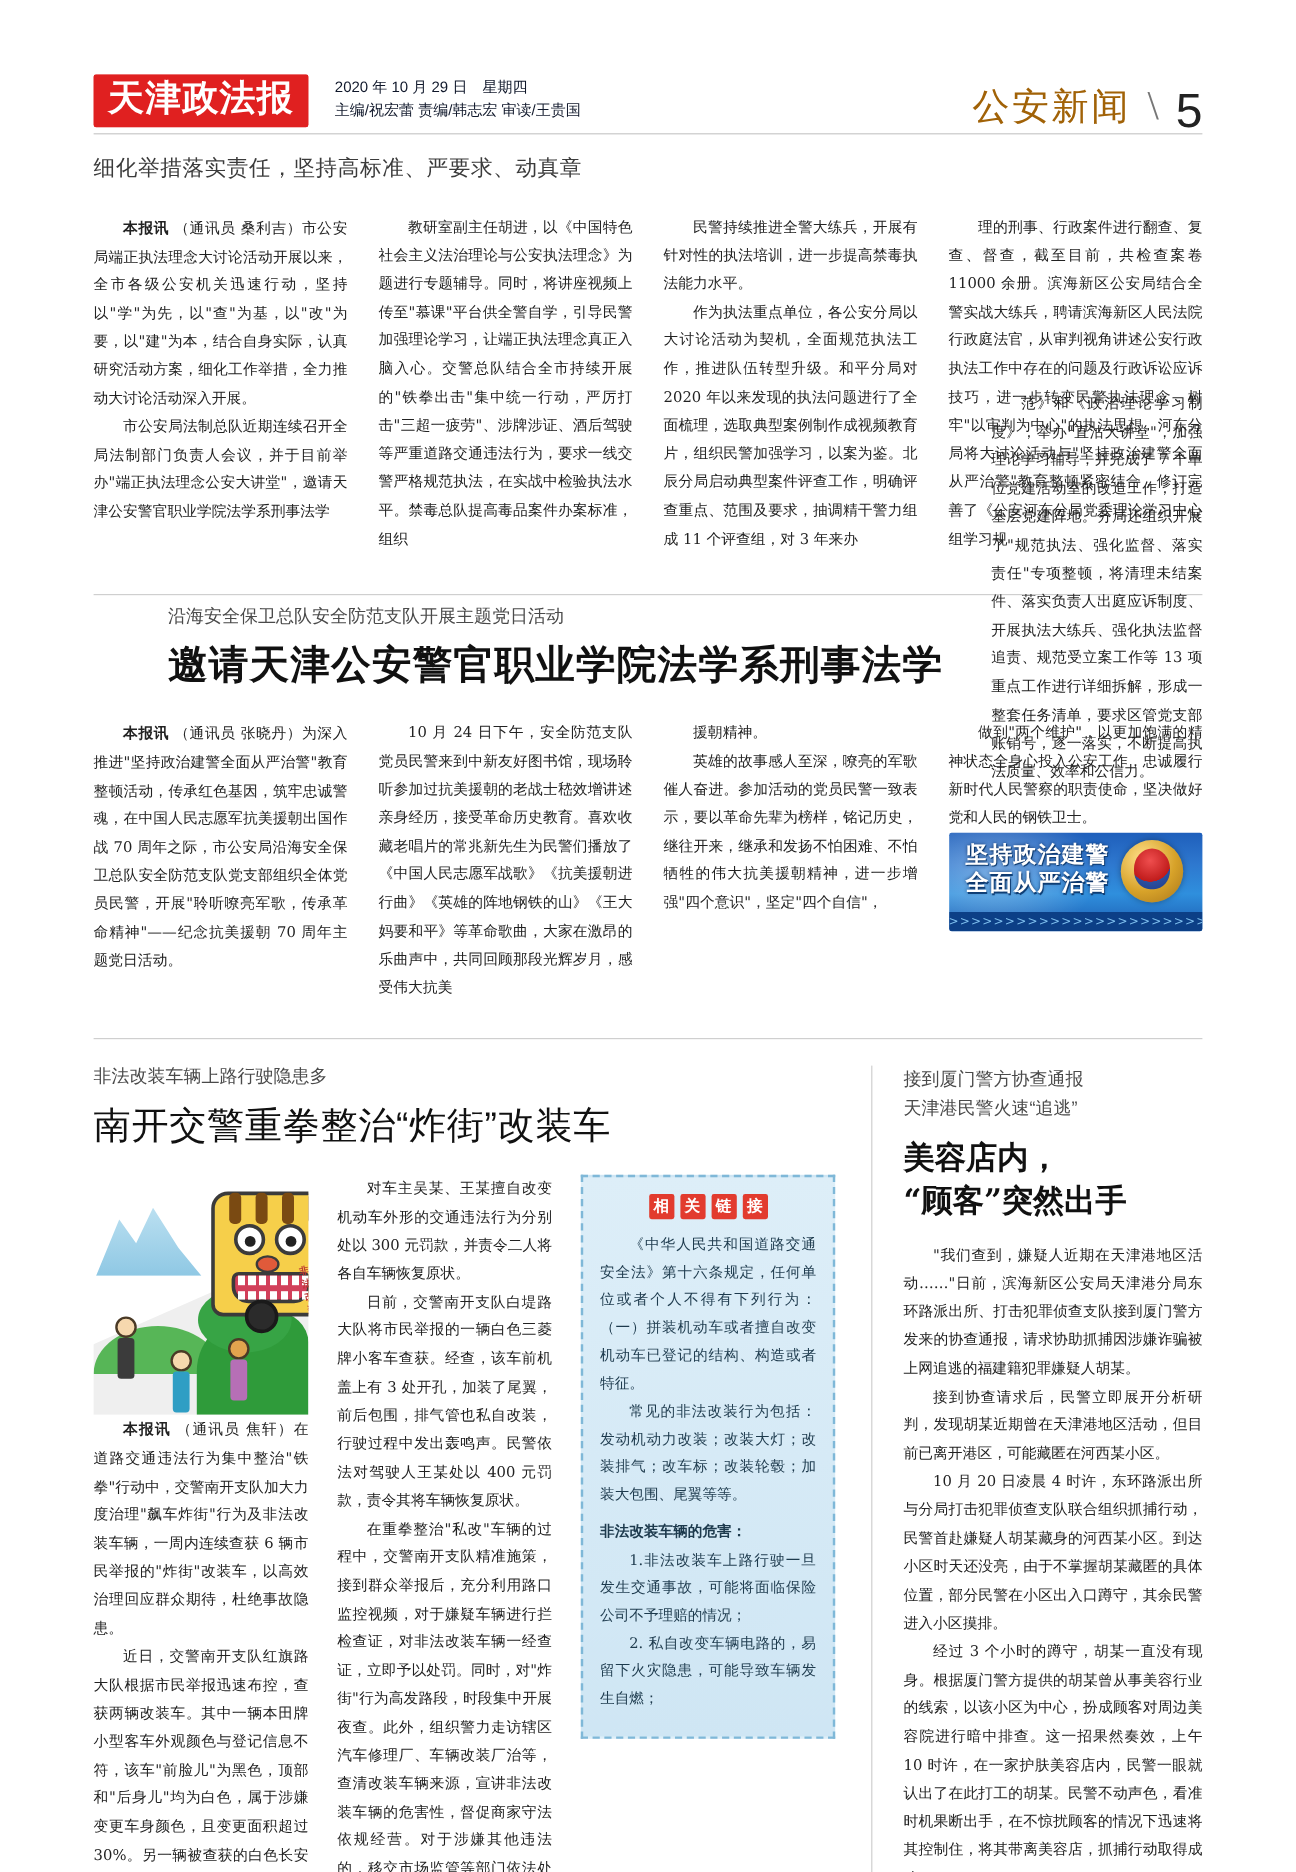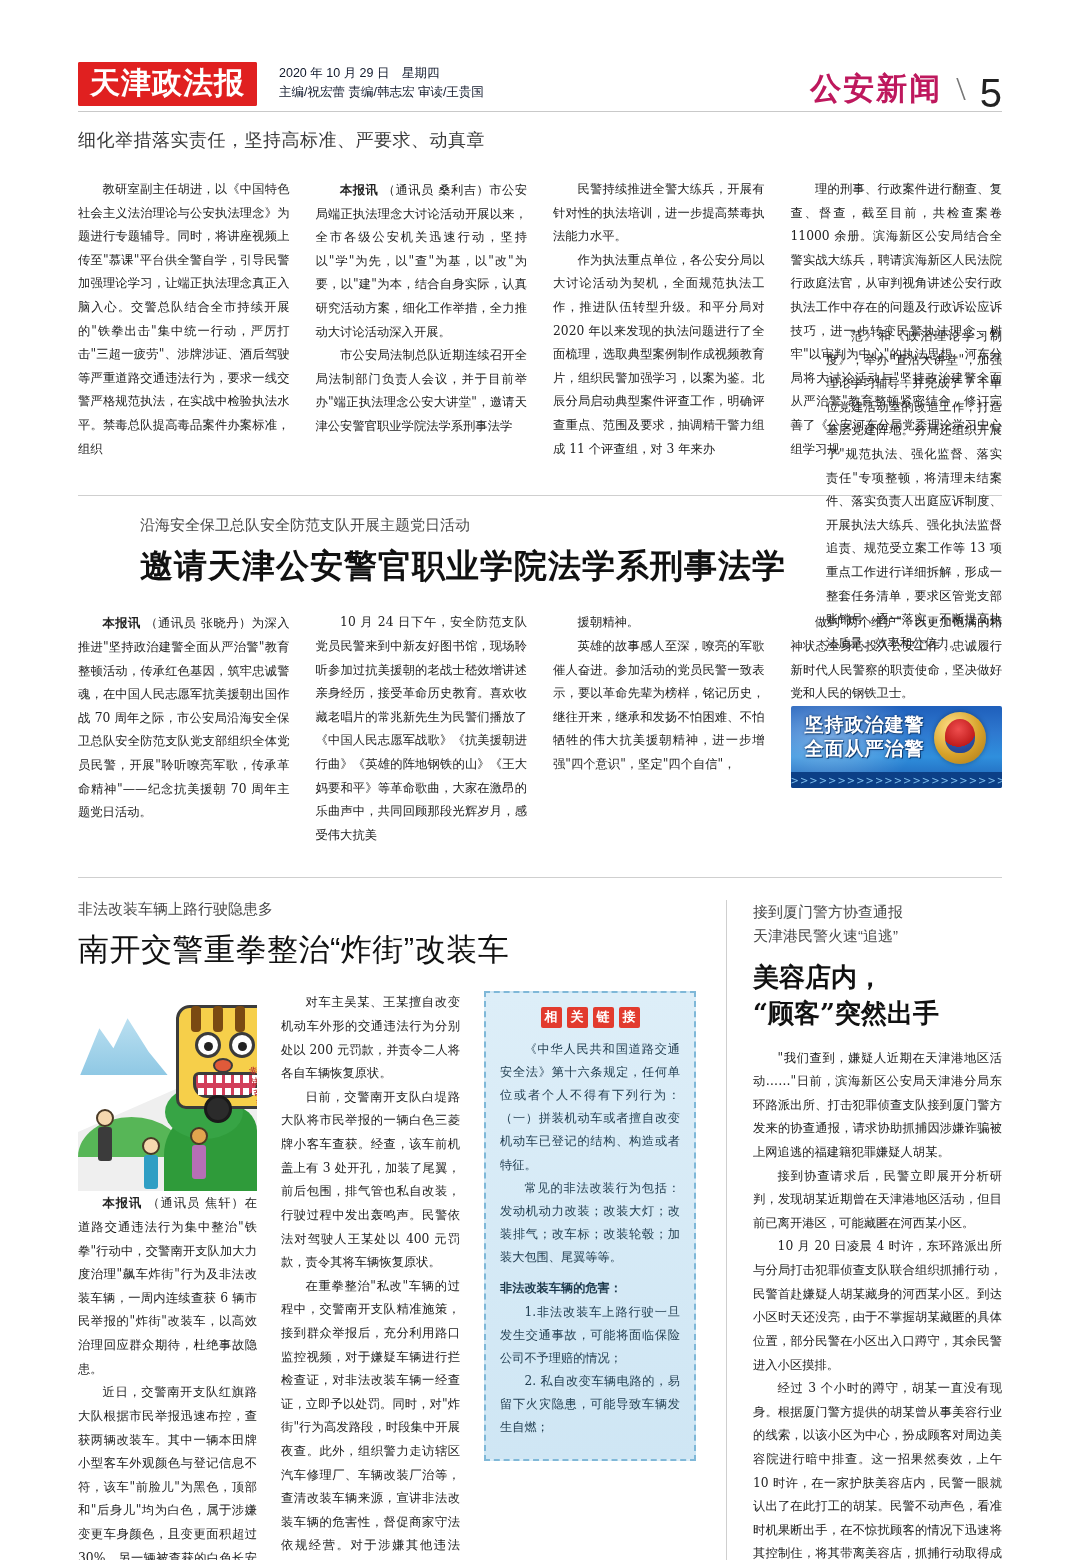--- a/index.html
+++ b/index.html
@@ -36,21 +36,21 @@
     margin-left:22px; padding-top:2px;
     font-family:"Liberation Sans","DejaVu Sans",sans-serif;
     font-size:12.5px; color:#0f172a; line-height:1.55;
   }
   .mast-right {
     margin-left:auto; display:flex; align-items:flex-end; gap:14px;
     padding-top:6px;
   }
   .section-name {
     font-family:"Liberation Sans","DejaVu Sans",sans-serif;
-    font-weight:bold; font-size:31px; letter-spacing:2px; color:#be185d;
+    font-weight:normal; font-size:31px; letter-spacing:2px; color:#a16207;
   }
   .slash { font-size:34px; color:#777; font-weight:300; transform:translateY(-2px); }
   .page-no {
     font-family:"Liberation Sans","DejaVu Sans",sans-serif;
     font-size:40px; color:#222; line-height:0.85;
   }
   .mast-rule {
     position:absolute; left:78px; right:78px; bottom:-2px;
     height:1px; background:#c9c9c9;
   }
@@ -95,21 +95,21 @@
     font-family:"DejaVu Serif","Liberation Serif",serif;
     font-size:12.3px; line-height:1.92; color:#222;
     text-align:justify; text-justify:inter-ideograph;
   }
   .body-text p { margin:0 0 0 0; text-indent:2em; }
 
   
   .art2 {
     margin: 34px 78px 0 78px;
     border-top:1px solid #cfcfcf;
-    padding-top: 20px;
+    padding-top: 8px;
   }
   .art2-head { padding-left: 62px; }
   .art2-head .sec-kicker { display:block; margin-bottom:9px; }
   .art2-cols {
     margin-top:22px;
     display:grid; grid-template-columns: repeat(3,1fr) 1fr;
     column-gap:26px;
   }
   .banner {
     align-self:end;
@@ -293,25 +293,25 @@
     <div class="mast-rule"></div>
   </div>
 
   <div class="art1">
     <div class="art1-head">
       <span class="kicker">细化举措落实责任，坚持高标准、严要求、动真章</span>
     </div>
 
     <div class="art1-cols">
       <div class="body-text">
-        <p>教研室副主任胡进，以《中国特色社会主义法治理论与公安执法理念》为题进行专题辅导。同时，将讲座视频上传至"慕课"平台供全警自学，引导民警加强理论学习，让端正执法理念真正入脑入心。交警总队结合全市持续开展的"铁拳出击"集中统一行动，严厉打击"三超一疲劳"、涉牌涉证、酒后驾驶等严重道路交通违法行为，要求一线交警严格规范执法，在实战中检验执法水平。禁毒总队提高毒品案件办案标准，组织</p>
-      </div>
-      <div class="body-text">
         <p><b>本报讯</b> （通讯员 桑利吉）市公安局端正执法理念大讨论活动开展以来，全市各级公安机关迅速行动，坚持以"学"为先，以"查"为基，以"改"为要，以"建"为本，结合自身实际，认真研究活动方案，细化工作举措，全力推动大讨论活动深入开展。</p>
         <p>市公安局法制总队近期连续召开全局法制部门负责人会议，并于目前举办"端正执法理念公安大讲堂"，邀请天津公安警官职业学院法学系刑事法学</p>
+      </div>
+      <div class="body-text">
+        <p>教研室副主任胡进，以《中国特色社会主义法治理论与公安执法理念》为题进行专题辅导。同时，将讲座视频上传至"慕课"平台供全警自学，引导民警加强理论学习，让端正执法理念真正入脑入心。交警总队结合全市持续开展的"铁拳出击"集中统一行动，严厉打击"三超一疲劳"、涉牌涉证、酒后驾驶等严重道路交通违法行为，要求一线交警严格规范执法，在实战中检验执法水平。禁毒总队提高毒品案件办案标准，组织</p>
       </div>
       <div class="body-text">
         <p>民警持续推进全警大练兵，开展有针对性的执法培训，进一步提高禁毒执法能力水平。</p>
         <p>作为执法重点单位，各公安分局以大讨论活动为契机，全面规范执法工作，推进队伍转型升级。和平分局对 2020 年以来发现的执法问题进行了全面梳理，选取典型案例制作成视频教育片，组织民警加强学习，以案为鉴。北辰分局启动典型案件评查工作，明确评查重点、范围及要求，抽调精干警力组成 11 个评查组，对 3 年来办</p>
       </div>
       <div class="body-text">
         <p>理的刑事、行政案件进行翻查、复查、督查，截至目前，共检查案卷 11000 余册。滨海新区公安局结合全警实战大练兵，聘请滨海新区人民法院行政庭法官，从审判视角讲述公安行政执法工作中存在的问题及行政诉讼应诉技巧，进一步转变民警执法理念，树牢"以审判为中心"的执法思想。河东分局将大讨论活动与"坚持政治建警全面从严治警"教育整顿紧密结合，修订完善了《公安河东分局党委理论学习中心组学习规</p>
       </div>
     </div>
   </div>
@@ -391,21 +391,21 @@
             <div class="head" style="left:112px; top:136px; background:#e2a44e;"></div>
             <div class="person" style="left:114px; top:154px; background:#b66fb6;"></div>
           </div>
           <div class="body-text art3-credit">
             <p><b>本报讯</b> （通讯员 焦轩）在道路交通违法行为集中整治"铁拳"行动中，交警南开支队加大力度治理"飙车炸街"行为及非法改装车辆，一周内连续查获 6 辆市民举报的"炸街"改装车，以高效治理回应群众期待，杜绝事故隐患。</p>
             <p>近日，交警南开支队红旗路大队根据市民举报迅速布控，查获两辆改装车。其中一辆本田牌小型客车外观颜色与登记信息不符，该车"前脸儿"为黑色，顶部和"后身儿"均为白色，属于涉嫌变更车身颜色，且变更面积超过 30%。另一辆被查获的白色长安面包车，车主王某私自改动了排气管，使之行驶时发出巨大轰鸣声，因噪音扰民被群众举报。民警依法</p>
           </div>
         </div>
 
         <div class="body-text">
-          <p>对车主吴某、王某擅自改变机动车外形的交通违法行为分别处以 200 元罚款，并责令二人将各自车辆恢复原状。</p>
+          <p>对车主吴某、王某擅自改变机动车外形的交通违法行为分别处以 300 元罚款，并责令二人将各自车辆恢复原状。</p>
           <p>日前，交警南开支队白堤路大队将市民举报的一辆白色三菱牌小客车查获。经查，该车前机盖上有 3 处开孔，加装了尾翼，前后包围，排气管也私自改装，行驶过程中发出轰鸣声。民警依法对驾驶人王某处以 400 元罚款，责令其将车辆恢复原状。</p>
           <p>在重拳整治"私改"车辆的过程中，交警南开支队精准施策，接到群众举报后，充分利用路口监控视频，对于嫌疑车辆进行拦检查证，对非法改装车辆一经查证，立即予以处罚。同时，对"炸街"行为高发路段，时段集中开展夜查。此外，组织警力走访辖区汽车修理厂、车辆改装厂治等，查清改装车辆来源，宣讲非法改装车辆的危害性，督促商家守法依规经营。对于涉嫌其他违法的，移交市场监管等部门依法处理，形成多部门合抓共治的治理合力。</p>
         </div>
 
         <div class="relate">
           <div class="relate-title">
             <span>相</span>
             <span>关</span>
             <span>链</span>
             <span>接</span>

